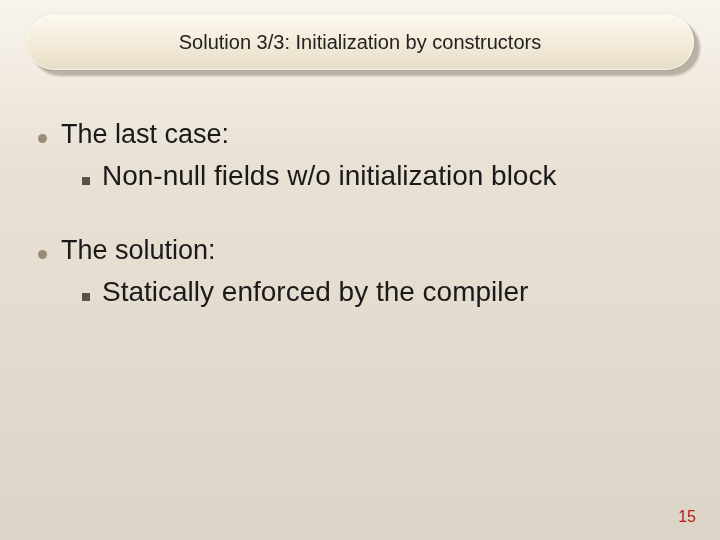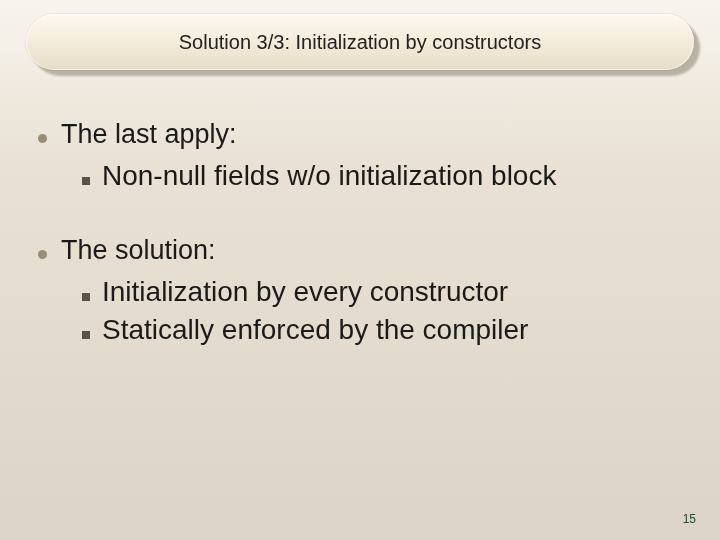--- a/index.html
+++ b/index.html
@@ -98,60 +98,56 @@
     margin-right: 12px;
   }
   .lvl2 .txt {
     font-size: 28px;
     line-height: 1.3;
   }
   .page-num {
     position: absolute;
     right: 24px;
     bottom: 14px;
-    font-size: 12px;
-    color: #14532d;
+    font-size: 16px;
+    color: #b91c1c;
   }
 </style>
 </head>
 <body>
 
 <div class="slide">
 
   <div class="title-wrap">
     <div class="title-shadow"></div>
     <div class="title-pill">
       <span class="title-text">Solution 3/3: Initialization by constructors</span>
     </div>
   </div>
 
   <div class="content">
 
     <div class="lvl1">
       <span class="dot"></span>
-      <span class="txt">The last apply:</span>
+      <span class="txt">The last case:</span>
     </div>
     <div class="lvl2-group">
       <div class="lvl2">
         <span class="sq"></span>
         <span class="txt">Non-null fields w/o initialization block</span>
       </div>
     </div>
 
     <div class="lvl1">
       <span class="dot"></span>
       <span class="txt">The solution:</span>
     </div>
     <div class="lvl2-group">
       <div class="lvl2">
         <span class="sq"></span>
-        <span class="txt">Initialization by every constructor</span>
-      </div>
-      <div class="lvl2">
-        <span class="sq"></span>
         <span class="txt">Statically enforced by the compiler</span>
       </div>
     </div>
 
   </div>
 
   <div class="page-num">15</div>
 
 </div>
 

